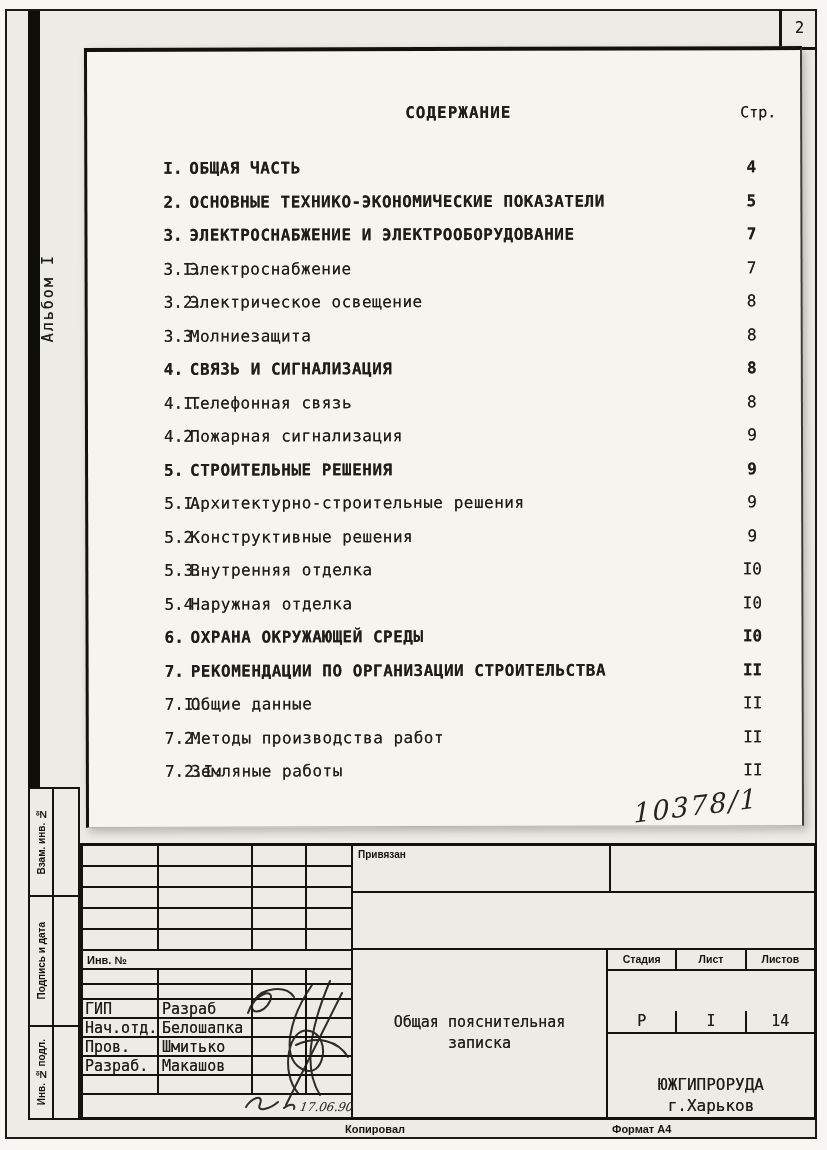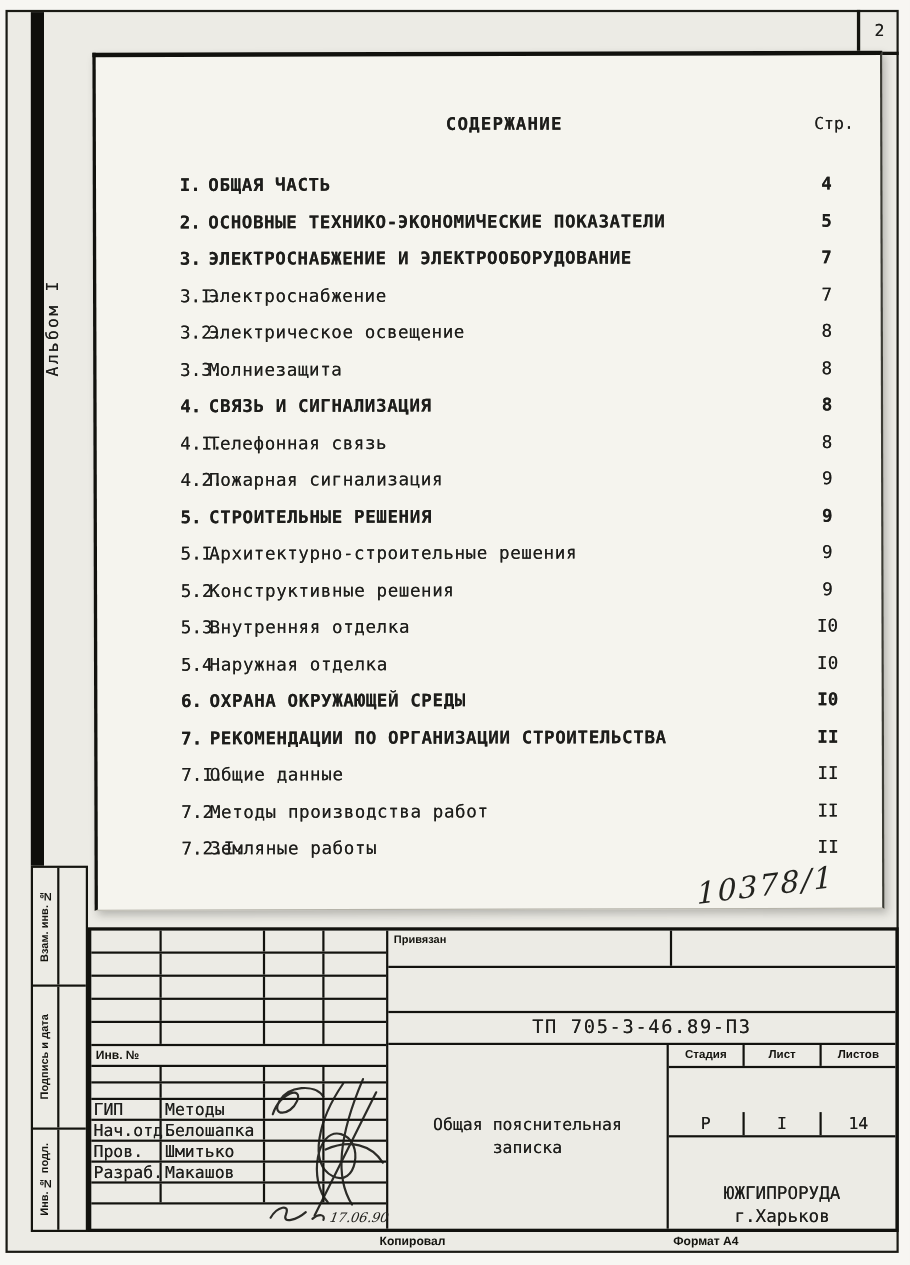--- a/index.html
+++ b/index.html
@@ -46,21 +46,21 @@
   .hand { font-family:"DejaVu Serif", serif; font-style:italic; color:#23231f; }
   #doc-ref { left:633px; top:790px; font-size:27px; transform:rotate(-7deg) skewX(-6deg); letter-spacing:2px; }
   #hand-date { left:300px; top:1100px; font-size:12px; transform:skewX(-10deg); }
 
   
   #stamp { left:80px; top:843px; width:737px; height:277px; border:3px solid #12120e; display:flex; }
   #signoff-grid { width:270px; border-right:2px solid #12120e; display:flex; flex-direction:column; }
   .g-row { display:flex; border-bottom:2px solid #12120e; flex:none; align-items:flex-end; }
   .g-row.last { border-bottom:none; }
   .cell { height:100%; display:flex; align-items:center; white-space:nowrap; overflow:visible; }
-  .c-role { width:64px; border-right:2px solid #12120e; padding-left:2px; font-size:15px; }
+  .c-role { width:76px; border-right:2px solid #12120e; padding-left:2px; font-size:15px; }
   .c-name { width:94px; border-right:2px solid #12120e; padding-left:3px; font-size:15px; }
   .c-sig  { width:54px; border-right:2px solid #12120e; }
   .c-date { flex:1; }
   .c-inv  { flex:1; padding-left:4px; font-size:11px; }
 
   #stamp-right { flex:1; display:flex; flex-direction:column; }
   #row-attached { height:57px; border-bottom:2px solid #12120e; display:flex; }
   #attached-cell { width:258px; border-right:2px solid #12120e; padding:3px 5px; font-size:10px; }
   #row-empty { height:68px; border-bottom:2px solid #12120e; }
   #row-docnum { height:48px; border-bottom:2px solid #12120e; display:flex; align-items:center; justify-content:center;
@@ -262,21 +262,21 @@
         <div class="cell c-date ink"></div>
       </div>
       <div class="g-row" style="height: 15px;">
         <div class="cell c-role ink"></div>
         <div class="cell c-name ink"></div>
         <div class="cell c-sig ink"></div>
         <div class="cell c-date ink"></div>
       </div>
       <div class="g-row" style="height: 19px;">
         <div class="cell c-role ink">ГИП</div>
-        <div class="cell c-name ink">Методы</div>
+        <div class="cell c-name ink">Разраб</div>
         <div class="cell c-sig ink"></div>
         <div class="cell c-date ink"></div>
       </div>
       <div class="g-row" style="height: 19px;">
         <div class="cell c-role ink">Нач.отд.</div>
         <div class="cell c-name ink">Белошапка</div>
         <div class="cell c-sig ink"></div>
         <div class="cell c-date ink"></div>
       </div>
       <div class="g-row" style="height: 19px;">
@@ -297,23 +297,20 @@
         <div class="cell c-sig ink"></div>
         <div class="cell c-date ink"></div>
       </div>
     </div>
   <div id="stamp-right">
     <div id="row-attached">
       <div id="attached-cell"><span class="lbl">Привязан</span></div>
       <div style="flex:1"></div>
     </div>
     <div id="row-empty"></div>
-    <div id="row-docnum">
-      <span class="ink">ТП 705-3-46.89-ПЗ</span>
-    </div>
     <div id="row-bottom">
       <div id="doc-title-cell">
         <span class="ink">Общая пояснительная</span>
         <span class="ink">записка</span>
       </div>
       <div id="stage-block">
         <div id="stage-head">
           <div class="st-cell lbl">Стадия</div>
           <div class="st-cell lbl">Лист</div>
           <div class="st-cell lbl">Листов</div>

